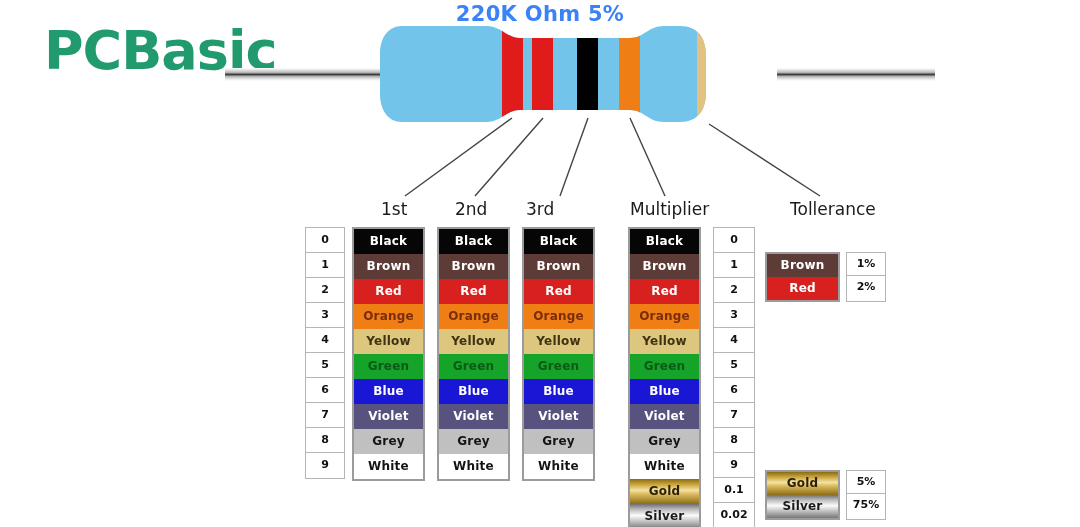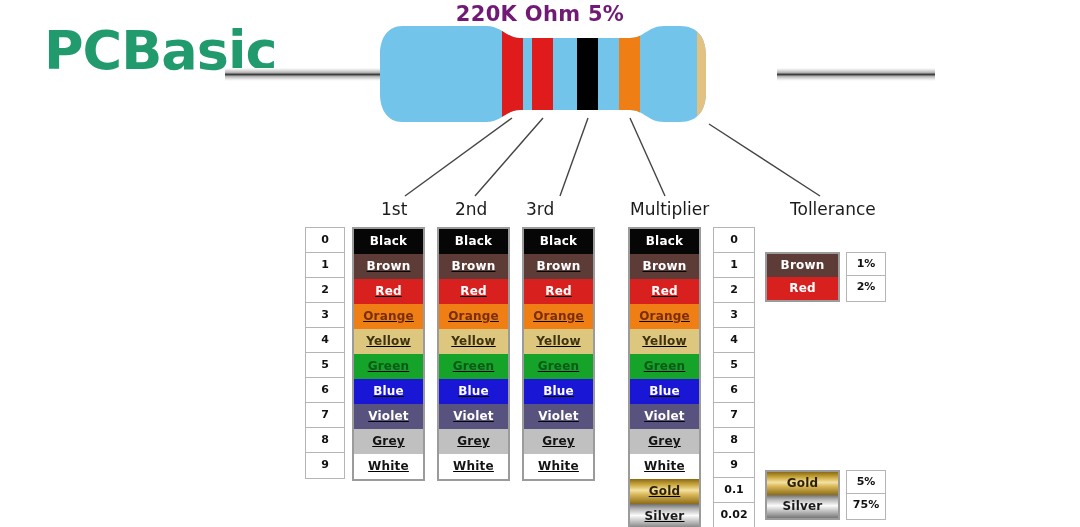--- a/index.html
+++ b/index.html
@@ -33,21 +33,21 @@
   
   #title {
     position: absolute;
     left: 0;
     top: 2px;
     width: 1080px;
     text-align: center;
     font-family: "DejaVu Sans", sans-serif;
     font-weight: 700;
     font-size: 21px;
-    color: #701a75;
+    color: #3b82f6;
     letter-spacing: 0.3px;
   }
 
   
   #resistor-wrap {
     position: absolute;
     left: 225px;
     top: 18px;
     width: 730px;
     height: 112px;
@@ -107,21 +107,20 @@
     font-weight: 700;
     color: #111;
     border-bottom: 1px solid #b5b5b5;
     background: #fff;
   }
   .numcell:last-child { border-bottom: none; }
 
   .colorcol {
     border: 2px solid #9b9b9b;
     background: #000000;
-    text-decoration: underline;
   }
   .colorcell {
     box-sizing: border-box;
     height: 25px;
     line-height: 24px;
     text-align: center;
     font-family: "DejaVu Sans", sans-serif;
     font-size: 12px;
     font-weight: 700;
     letter-spacing: 0.2px;

